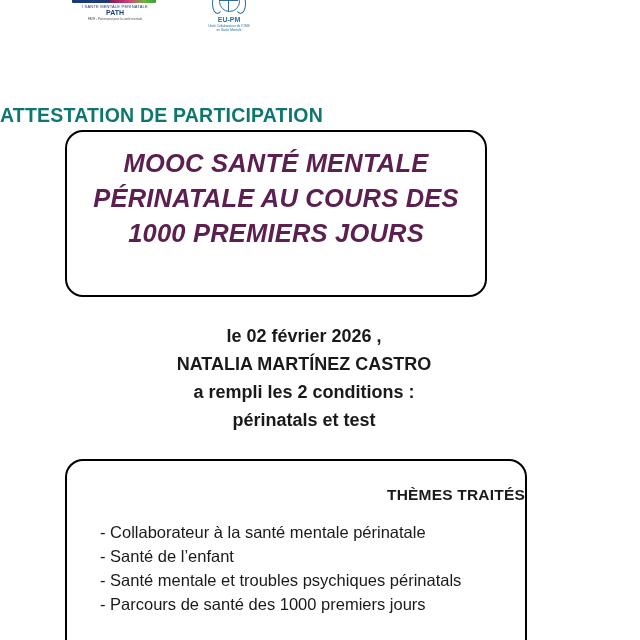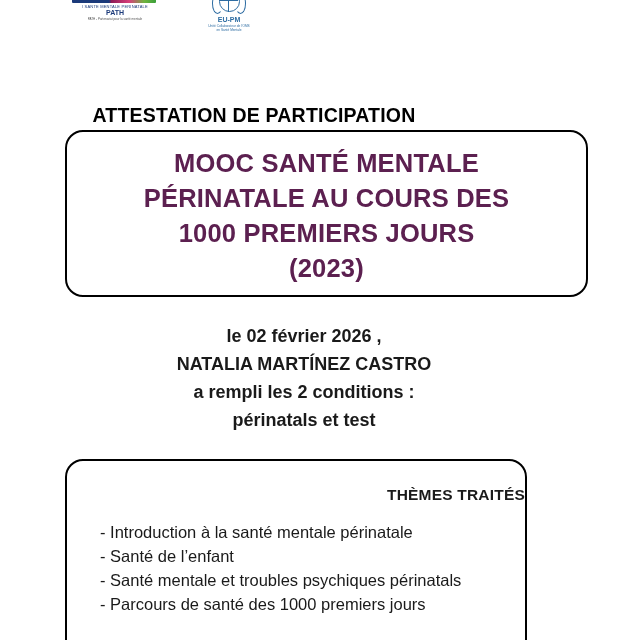--- a/index.html
+++ b/index.html
@@ -143,36 +143,36 @@
     line-height: 4.2px;
     text-align: center;
   }
 
   
   .attestation {
     position: absolute;
     top: 104px;
     left: 0;
     width: 508px;
-    text-align: center;
     font-size: 19.5px;
     font-weight: bold;
-    color: #000000;
+    color: #0f766e;
     letter-spacing: .2px;
   }
 
   .title-box {
     position: absolute;
     top: 130px;
     left: 65px;
-    width: 523px;
+    width: 422px;
     height: 167px;
     border: 2px solid #000;
     border-radius: 18px;
     box-sizing: border-box;
+    font-style: italic;
   }
 
   .title-box .title {
     margin-top: 14px;
     text-align: center;
     font-size: 25.5px;
     font-weight: bold;
     color: #5c2050;
     line-height: 35px;
     letter-spacing: .2px;
@@ -251,34 +251,33 @@
 
   </div>
 
   <div class="attestation">ATTESTATION DE PARTICIPATION</div>
 
   <div class="title-box">
     <div class="title">
       <div>MOOC SANTÉ MENTALE</div>
       <div>PÉRINATALE AU COURS DES</div>
       <div>1000 PREMIERS JOURS</div>
-      <div>(2023)</div>
     </div>
   </div>
 
   <div class="body-info">
     <div>le 02 février 2026 ,</div>
     <div>NATALIA MARTÍNEZ CASTRO</div>
     <div>a rempli les 2 conditions :</div>
     <div>périnatals et test</div>
   </div>
 
   <div class="themes-box">
     <div class="themes-title">THÈMES TRAITÉS</div>
     <div class="themes-list">
-      <div class="item">- Introduction à la santé mentale périnatale</div>
+      <div class="item">- Collaborateur à la santé mentale périnatale</div>
       <div class="item">- Santé de l’enfant</div>
       <div class="item">- Santé mentale et troubles psychiques périnatals</div>
       <div class="item">- Parcours de santé des 1000 premiers jours</div>
     </div>
   </div>
 
 </div>
 
 </body></html>

